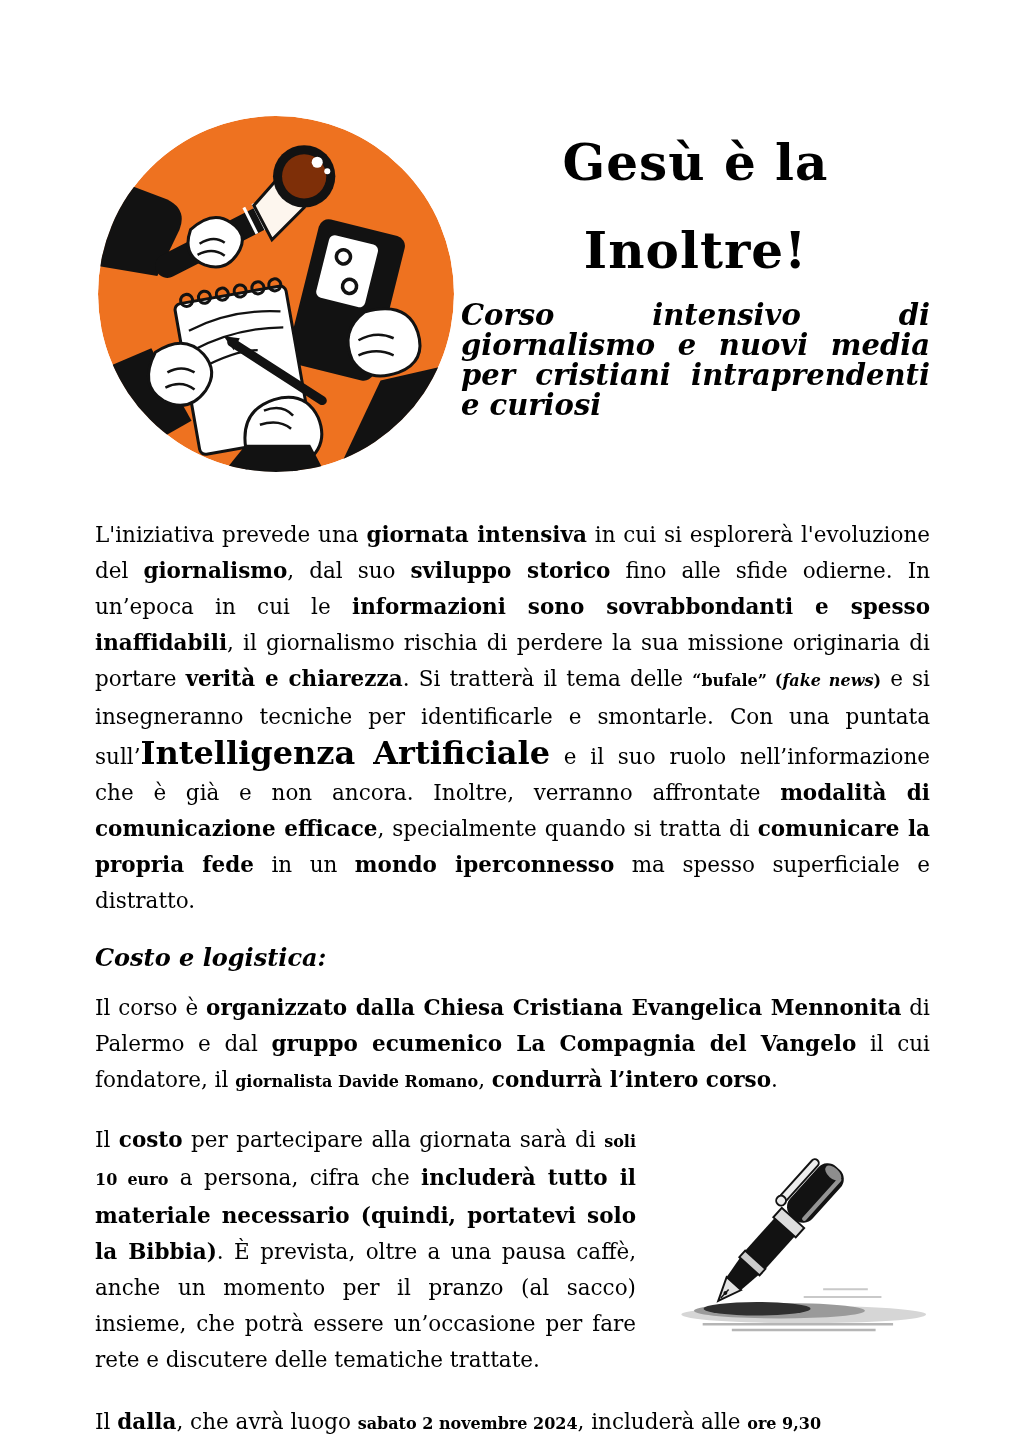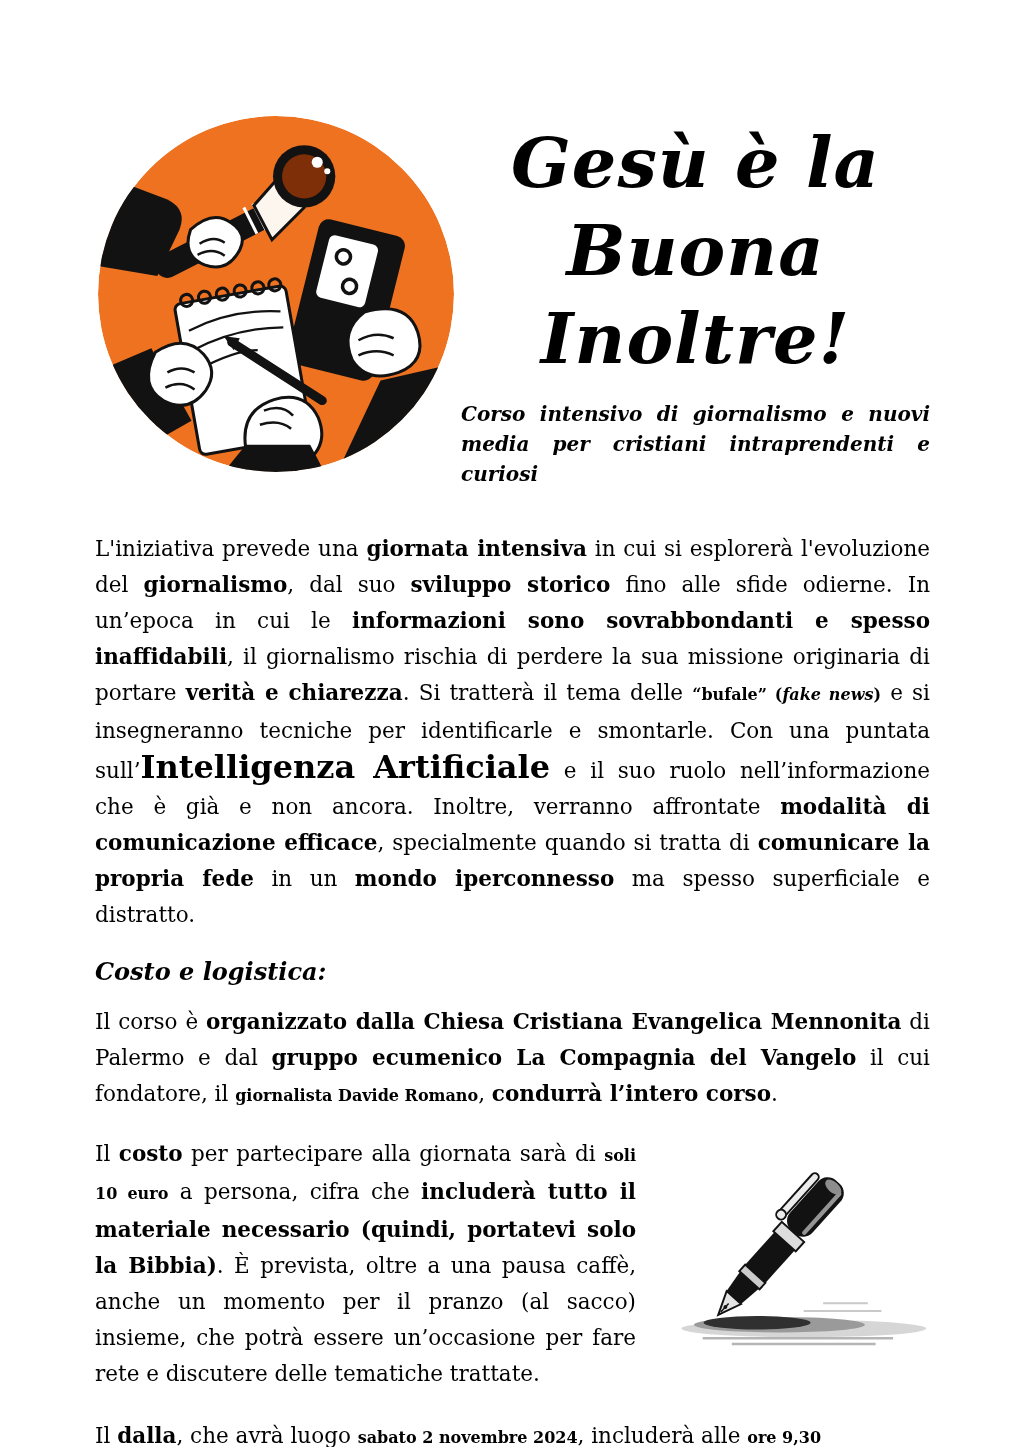--- a/index.html
+++ b/index.html
@@ -13,30 +13,29 @@
     box-sizing:border-box;
   }
   .header{
     display:flex;
     padding:113px 94px 0 95px;
     align-items:flex-start;
   }
   .hero{width:362px;height:362px;flex:none;}
   .head-right{flex:1;padding-left:4px;padding-top:6px;}
   .title{
-    font-size:70px;
+    font-size:50px;
     line-height:88px;
     font-weight:bold;
-    font-style:italic;
     text-align:center;
     letter-spacing:1px;
   }
   .subtitle{
-    margin-top:16px;
-    font-size:20px;
+    margin-top:5px;
+    font-size:29px;
     line-height:30px;
     font-weight:bold;
     font-style:italic;
     text-align:justify;
   }
   .main{
     padding:42px 94px 0 95px;
   }
   .para{
     font-size:21.5px;
@@ -133,21 +132,20 @@
           <path d="M168,296 q18,-7 29,5 M164,310 q19,-6 31,4" stroke="#121212" stroke-width="2.5" fill="none"></path>
 
           <path d="M116,372 L150,330 L214,330 L236,372 Z" fill="#121212"></path>
         </g>
       </svg>
     </div>
 
     <div class="head-right">
       <div class="title">
         <div>Gesù è la</div>
-        <div>Buona</div>
         <div>Inoltre!</div>
       </div>
       <div class="subtitle">Corso intensivo di giornalismo e nuovi media per cristiani intraprendenti e curiosi</div>
     </div>
   </div>
 
   <div class="main">
 
     <p class="para" id="para-1"><span class="">L'iniziativa prevede una </span><span class="b ">giornata intensiva</span><span class=""> in cui si esplorerà l'evoluzione del </span><span class="b ">giornalismo</span><span class="">, dal suo </span><span class="b ">sviluppo storico</span><span class=""> fino alle sfide odierne. In un’epoca in cui le </span><span class="b ">informazioni sono sovrabbondanti e spesso inaffidabili</span><span class="">, il giornalismo rischia di perdere la sua missione originaria di portare </span><span class="b ">verità e chiarezza</span><span class="">. Si tratterà il tema delle </span><span class="b lg ">“bufale” (</span><span class="bi lg ">fake news</span><span class="b lg ">)</span><span class=""> e si insegneranno tecniche per identificarle e smontarle. Con una puntata sull’</span><span class="b xl ">Intelligenza Artificiale</span><span class=""> e il suo ruolo nell’informazione che è già e non ancora. Inoltre, verranno affrontate </span><span class="b ">modalità di comunicazione efficace</span><span class="">, specialmente quando si tratta di </span><span class="b ">comunicare la propria fede</span><span class=""> in un </span><span class="b ">mondo iperconnesso</span><span class=""> ma spesso superficiale e distratto.</span></p>
 

